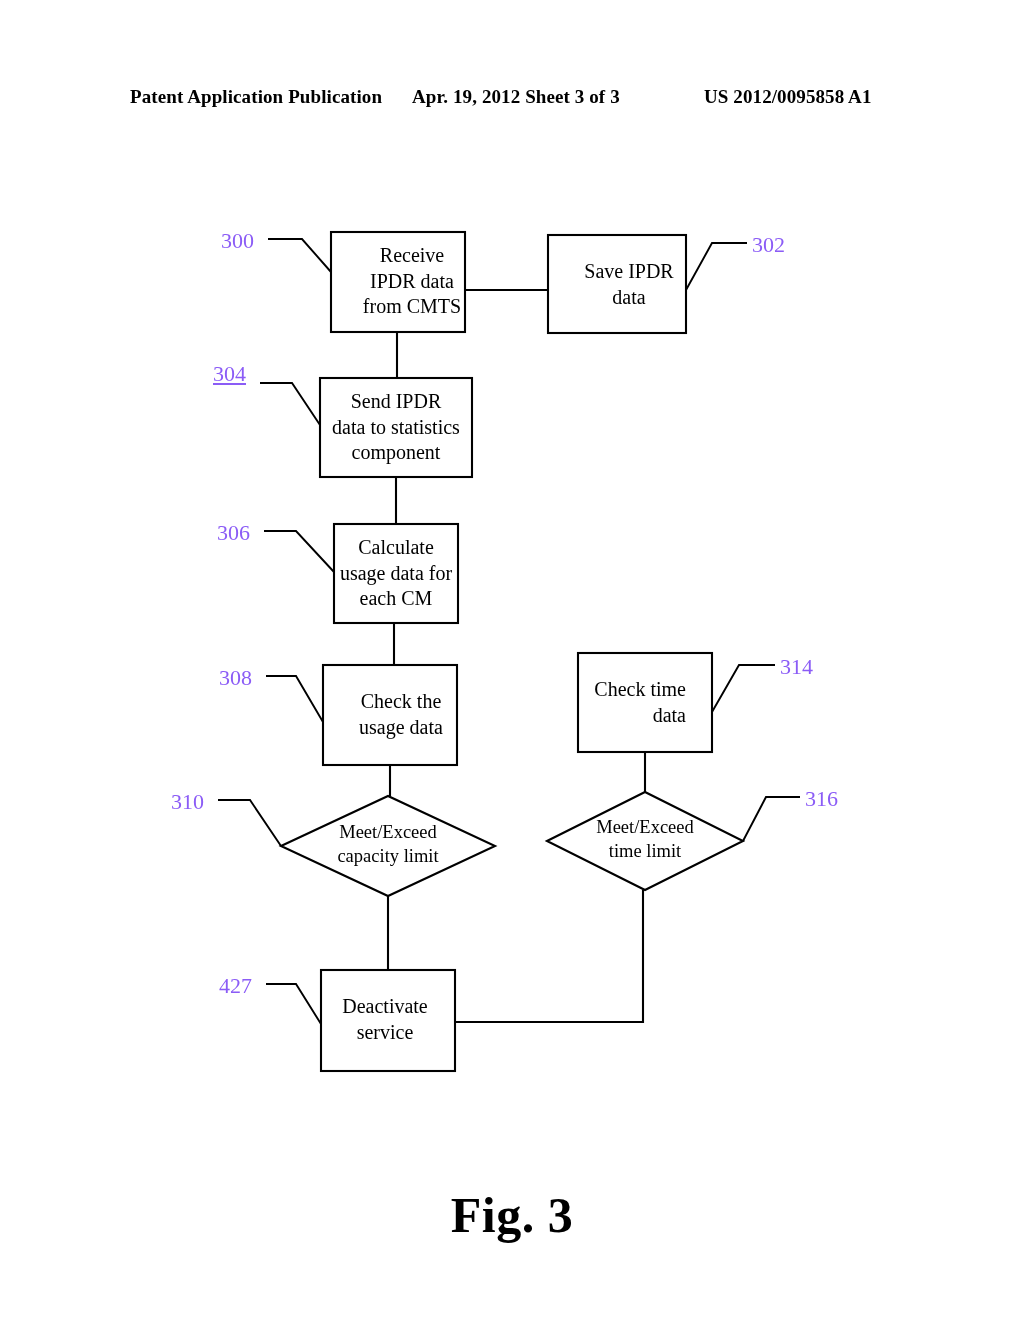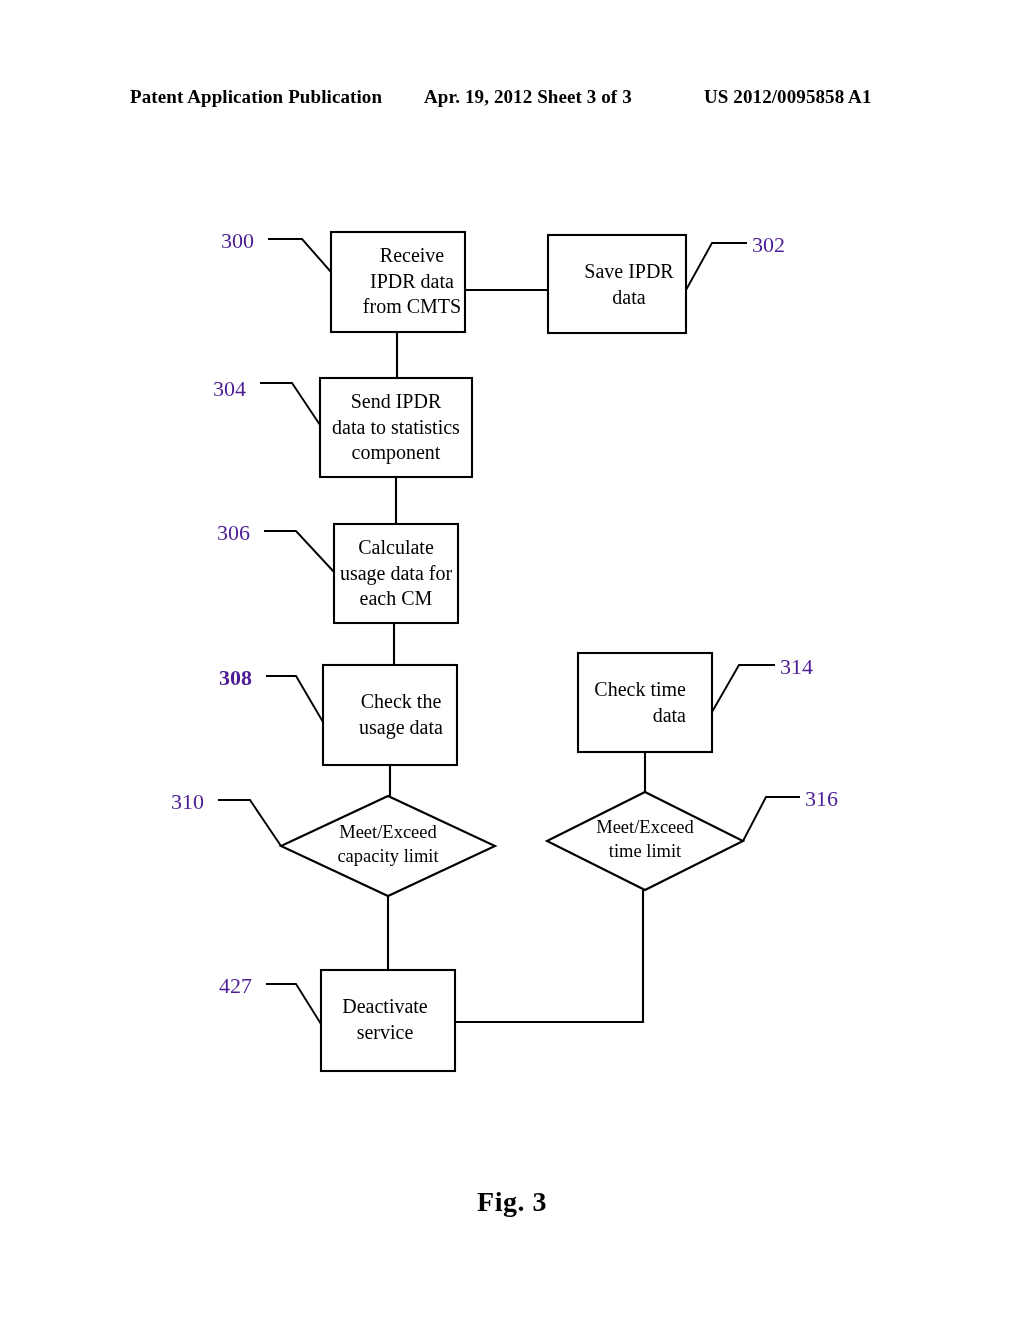--- a/index.html
+++ b/index.html
@@ -33,21 +33,21 @@
     letter-spacing: 0.1px;
     white-space: nowrap;
   }
   .hdr-left {
     position: absolute;
     left: 130px;
     top: 0;
   }
   .hdr-mid {
     position: absolute;
-    left: 424px;
+    left: 412px;
     top: 0;
   }
   .hdr-right {
     position: absolute;
     left: 704px;
     top: 0;
   }
   
   svg.diagram {
     position: absolute;
@@ -82,30 +82,30 @@
     pointer-events: none;
   }
   .node-text.small {
     font-size: 18.5px;
     line-height: 24px;
   }
   .ref-label {
     position: absolute;
     font-size: 22px;
     font-family: "Liberation Serif", "DejaVu Serif", serif;
-    color: #4c1d95;
+    color: #8b5cf6;
     white-space: nowrap;
   }
   .fig-caption {
     position: absolute;
     left: 0;
     top: 1186px;
     width: 1024px;
     text-align: center;
-    font-size: 28px;
+    font-size: 50px;
     font-weight: bold;
     font-family: "Liberation Serif", "DejaVu Serif", serif;
     letter-spacing: 0.5px;
   }
 </style>
 </head>
 <body>
 
 <div class="page">
 
@@ -198,23 +198,23 @@
     <div>time limit</div>
   </div>
 
   <div class="node-text" style="left:321px; top:994px; width:128px;">
     <div>Deactivate</div>
     <div>service</div>
   </div>
 
   <div class="ref-label" style="left:221px; top:228px;">300</div>
   <div class="ref-label" style="left:752px; top:232px;">302</div>
-  <div class="ref-label" style="left:213px; top:376px;">304</div>
+  <div class="ref-label" style="left:213px; top:361px;text-decoration:underline;">304</div>
   <div class="ref-label" style="left:217px; top:520px;">306</div>
-  <div class="ref-label" style="left:219px; top:665px;font-weight:bold;">308</div>
+  <div class="ref-label" style="left:219px; top:665px;">308</div>
   <div class="ref-label" style="left:171px; top:789px;">310</div>
   <div class="ref-label" style="left:219px; top:973px;">427</div>
   <div class="ref-label" style="left:780px; top:654px;">314</div>
   <div class="ref-label" style="left:805px; top:786px;">316</div>
 
   <div class="fig-caption">Fig. 3</div>
 
 </div>
 
 </body></html>

